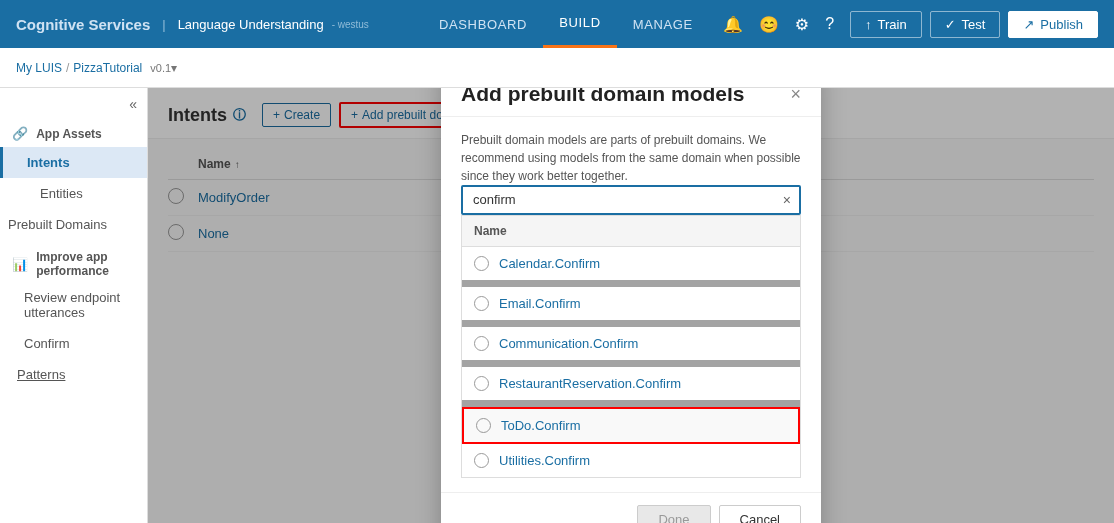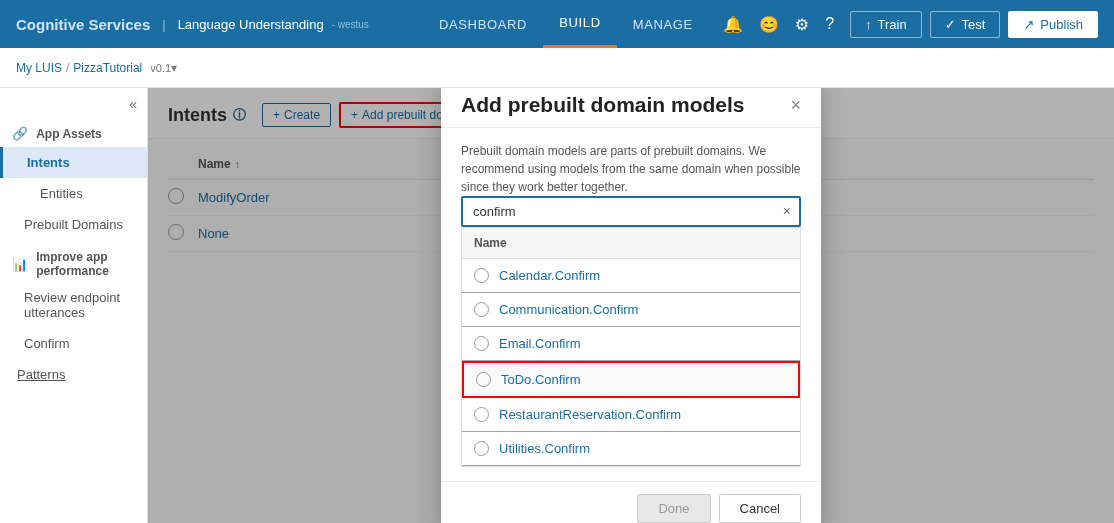--- a/index.html
+++ b/index.html
@@ -72,21 +72,21 @@
     .modal-title { font-size: 21px; font-weight: 600; color: #222; }
     .modal-close { background: none; border: none; font-size: 18px; color: #888; cursor: pointer; line-height: 1; }
     .modal-body { padding: 14px 20px; flex: 1; display: flex; flex-direction: column; overflow: hidden; }
     .modal-description { font-size: 12px; color: #555; line-height: 1.5; }
     .modal-search { display: flex; align-items: center; border: 2px solid #1a6ea3; border-radius: 2px; overflow: hidden; }
     .modal-search input { flex: 1; border: none; outline: none; padding: 6px 10px; font-size: 13px; color: #333; }
     .modal-search .clear-btn { background: none; border: none; color: #666; cursor: pointer; padding: 4px 8px; font-size: 14px; }
 
     .modal-list-container { flex: 1; overflow-y: auto; border: 1px solid #ddd; }
     .modal-list-header { display: flex; align-items: center; padding: 8px 12px; background: #f5f5f5; border-bottom: 1px solid #ddd; font-size: 12px; font-weight: 600; color: #555; }
-    .modal-list-item { display: flex; align-items: center; gap: 10px; padding: 9px 12px; border-bottom: 1px solid #a3a3a3; cursor: pointer; }
+    .modal-list-item { display: flex; align-items: center; gap: 10px; padding: 9px 12px; border-bottom: 7px solid #a3a3a3; cursor: pointer; }
     .modal-list-item.highlighted { border: 2px solid red; background: #f9f9f9; }
     .modal-list-item .item-radio { width: 15px; height: 15px; border-radius: 50%; border: 1px solid #999; display: flex; align-items: center; justify-content: center; flex-shrink: 0; }
     .modal-list-item .item-label { font-size: 13px; color: #1a6ea3; }
 
     .modal-footer { display: flex; justify-content: flex-end; gap: 8px; padding: 12px 20px; border-top: 1px solid #eee; }
     .btn-done { padding: 6px 20px; background: #e8e8e8; border: 1px solid #ccc; color: #999; border-radius: 2px; cursor: not-allowed; font-size: 13px; }
     .btn-cancel { padding: 6px 20px; background: white; border: 1px solid #ccc; color: #333; border-radius: 2px; cursor: pointer; font-size: 13px; }
 
     
     .modal-list-container::-webkit-scrollbar { width: 8px; }
@@ -153,21 +153,21 @@
     <div class="sidebar-item" style="padding: 6px 12px;">
       <span style="color:#1a6ea3; font-size:13px;">🔗</span>
       <span style="font-size:12px; color:#555; font-weight:600;">App Assets</span>
     </div>
     <div class="sidebar-item active" style="padding-left:24px;">
       <span>Intents</span>
     </div>
     <div class="sidebar-item" style="padding-left:40px;align-items:flex-end;">
       <span>Entities</span>
     </div>
-    <div class="sidebar-item" style="padding-left:24px;">
+    <div class="sidebar-item" style="padding-left:8px;">
       <span>Prebuilt Domains</span>
     </div>
     <div class="sidebar-item" style="padding: 10px 12px 4px; font-size:12px; color:#555; font-weight:600;">
       <span style="color:#1a6ea3; font-size:13px;">📊</span>
       <span>Improve app performance</span>
     </div>
     <div class="sidebar-item" style="padding-left:24px;">
       <span>Review endpoint utterances</span>
     </div>
     <div class="sidebar-item" style="padding-left:24px;">
@@ -246,33 +246,33 @@
           <div class="modal-list-container">
             <div class="modal-list-header">
               <span>Name</span>
             </div>
             <div class="modal-list-item">
               <div class="item-radio"></div>
               <span class="item-label">Calendar.Confirm</span>
             </div>
             <div class="modal-list-item">
               <div class="item-radio"></div>
+              <span class="item-label">Email.Confirm</span>
+            </div>
+            <div class="modal-list-item">
+              <div class="item-radio"></div>
               <span class="item-label">Communication.Confirm</span>
             </div>
             <div class="modal-list-item">
               <div class="item-radio"></div>
-              <span class="item-label">Email.Confirm</span>
+              <span class="item-label">RestaurantReservation.Confirm</span>
             </div>
             <div class="modal-list-item highlighted" style="border:2px solid red; background:#f9f9f9;">
               <div class="item-radio"></div>
               <span class="item-label">ToDo.Confirm</span>
-            </div>
-            <div class="modal-list-item">
-              <div class="item-radio"></div>
-              <span class="item-label">RestaurantReservation.Confirm</span>
             </div>
             <div class="modal-list-item">
               <div class="item-radio"></div>
               <span class="item-label">Utilities.Confirm</span>
             </div>
           </div>
         </div>
         <div class="modal-footer">
           <button class="btn-done">Done</button>
           <button class="btn-cancel">Cancel</button>

